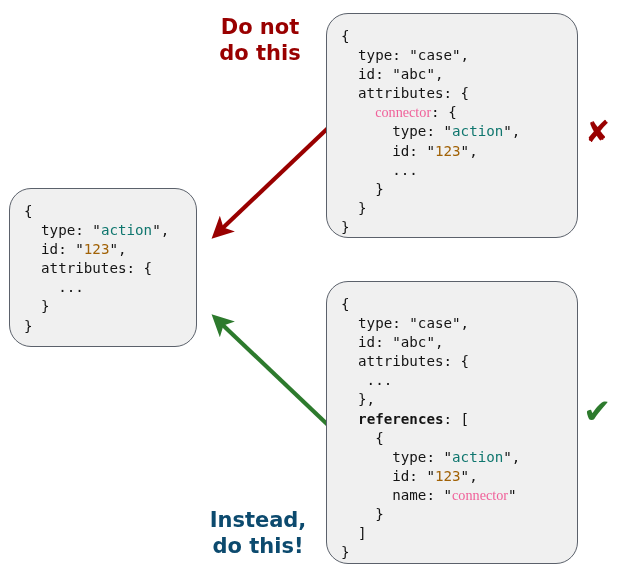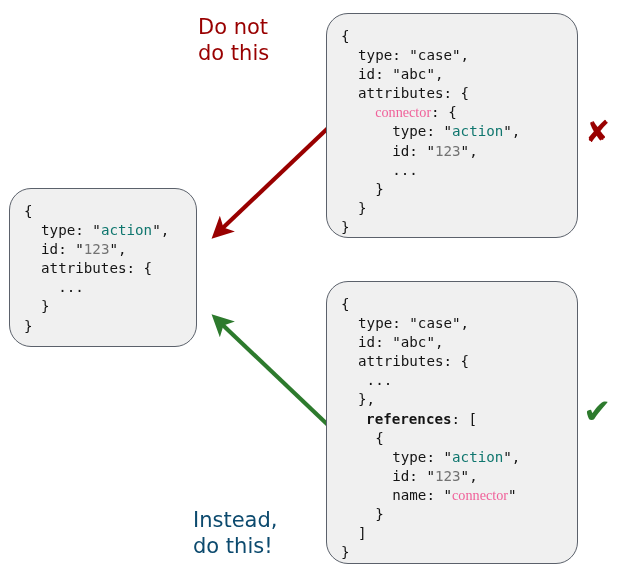--- a/index.html
+++ b/index.html
@@ -35,30 +35,30 @@
   #box-bad{ left:326px; top:13px;  width:252px; height:225px; }
   #box-bad .lines{ left:14px; top:13px; }
 
   
   #box-good{ left:326px; top:281px; width:252px; height:283px; }
   #box-good .lines{ left:14px; top:13px; }
 
   .ln{display:block;height:19.1px;}
   .k-pink{color:#f0619a;font-family:Liberation Serif, serif;}
   .k-blue{color:#0f766e;}
-  .k-orange{color:#737373;}
-  .k-bold{font-weight:bold;color:#141414;margin-left:8px;}
+  .k-orange{color:#a16207;}
+  .k-bold{font-weight:bold;color:#141414;}
 
   .caption{
     position:absolute;
     font-family:"DejaVu Sans","Liberation Sans",sans-serif;
-    font-weight:normal;
+    font-weight:bold;
     font-size:21px;
     line-height:26px;
-    text-align:left;
+    text-align:center;
     white-space:pre-line;
   }
   #cap-bad{ left:198px; top:14px; width:124px; color:#990000; }
   #cap-good{ left:193px; top:507px; width:130px; color:#0c4a6e; }
 
   .mark{
     position:absolute;
     font-family:"DejaVu Sans","Liberation Sans",sans-serif;
     font-weight:bold;
     font-size:30px;

